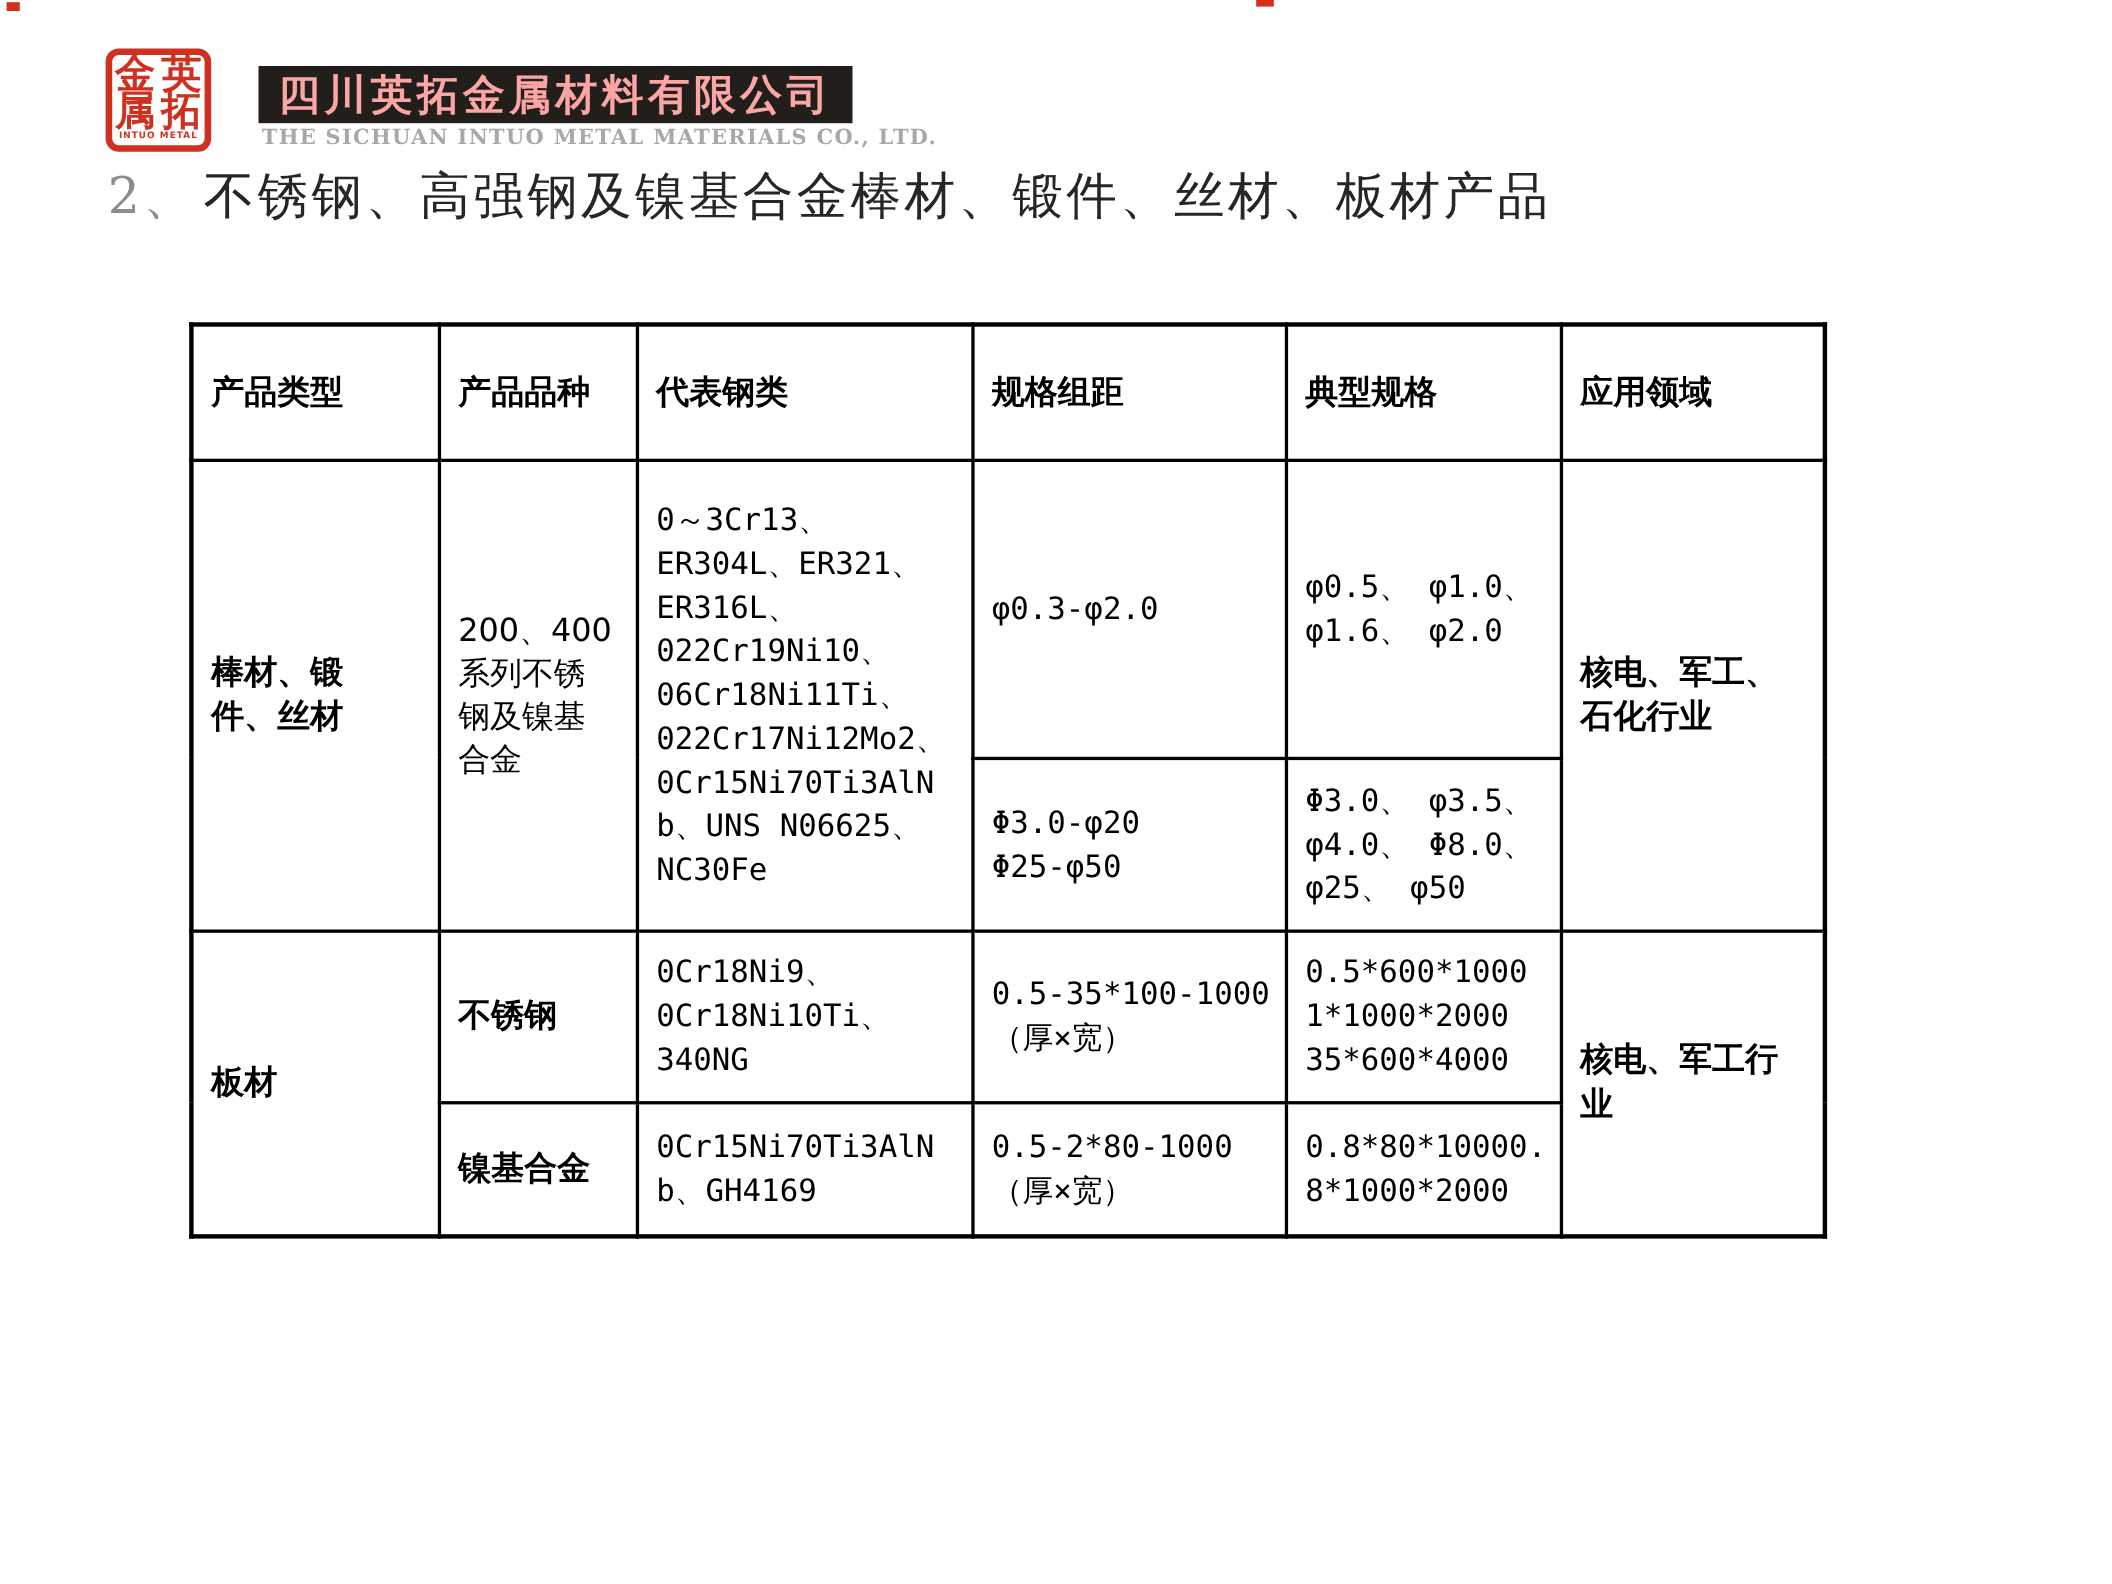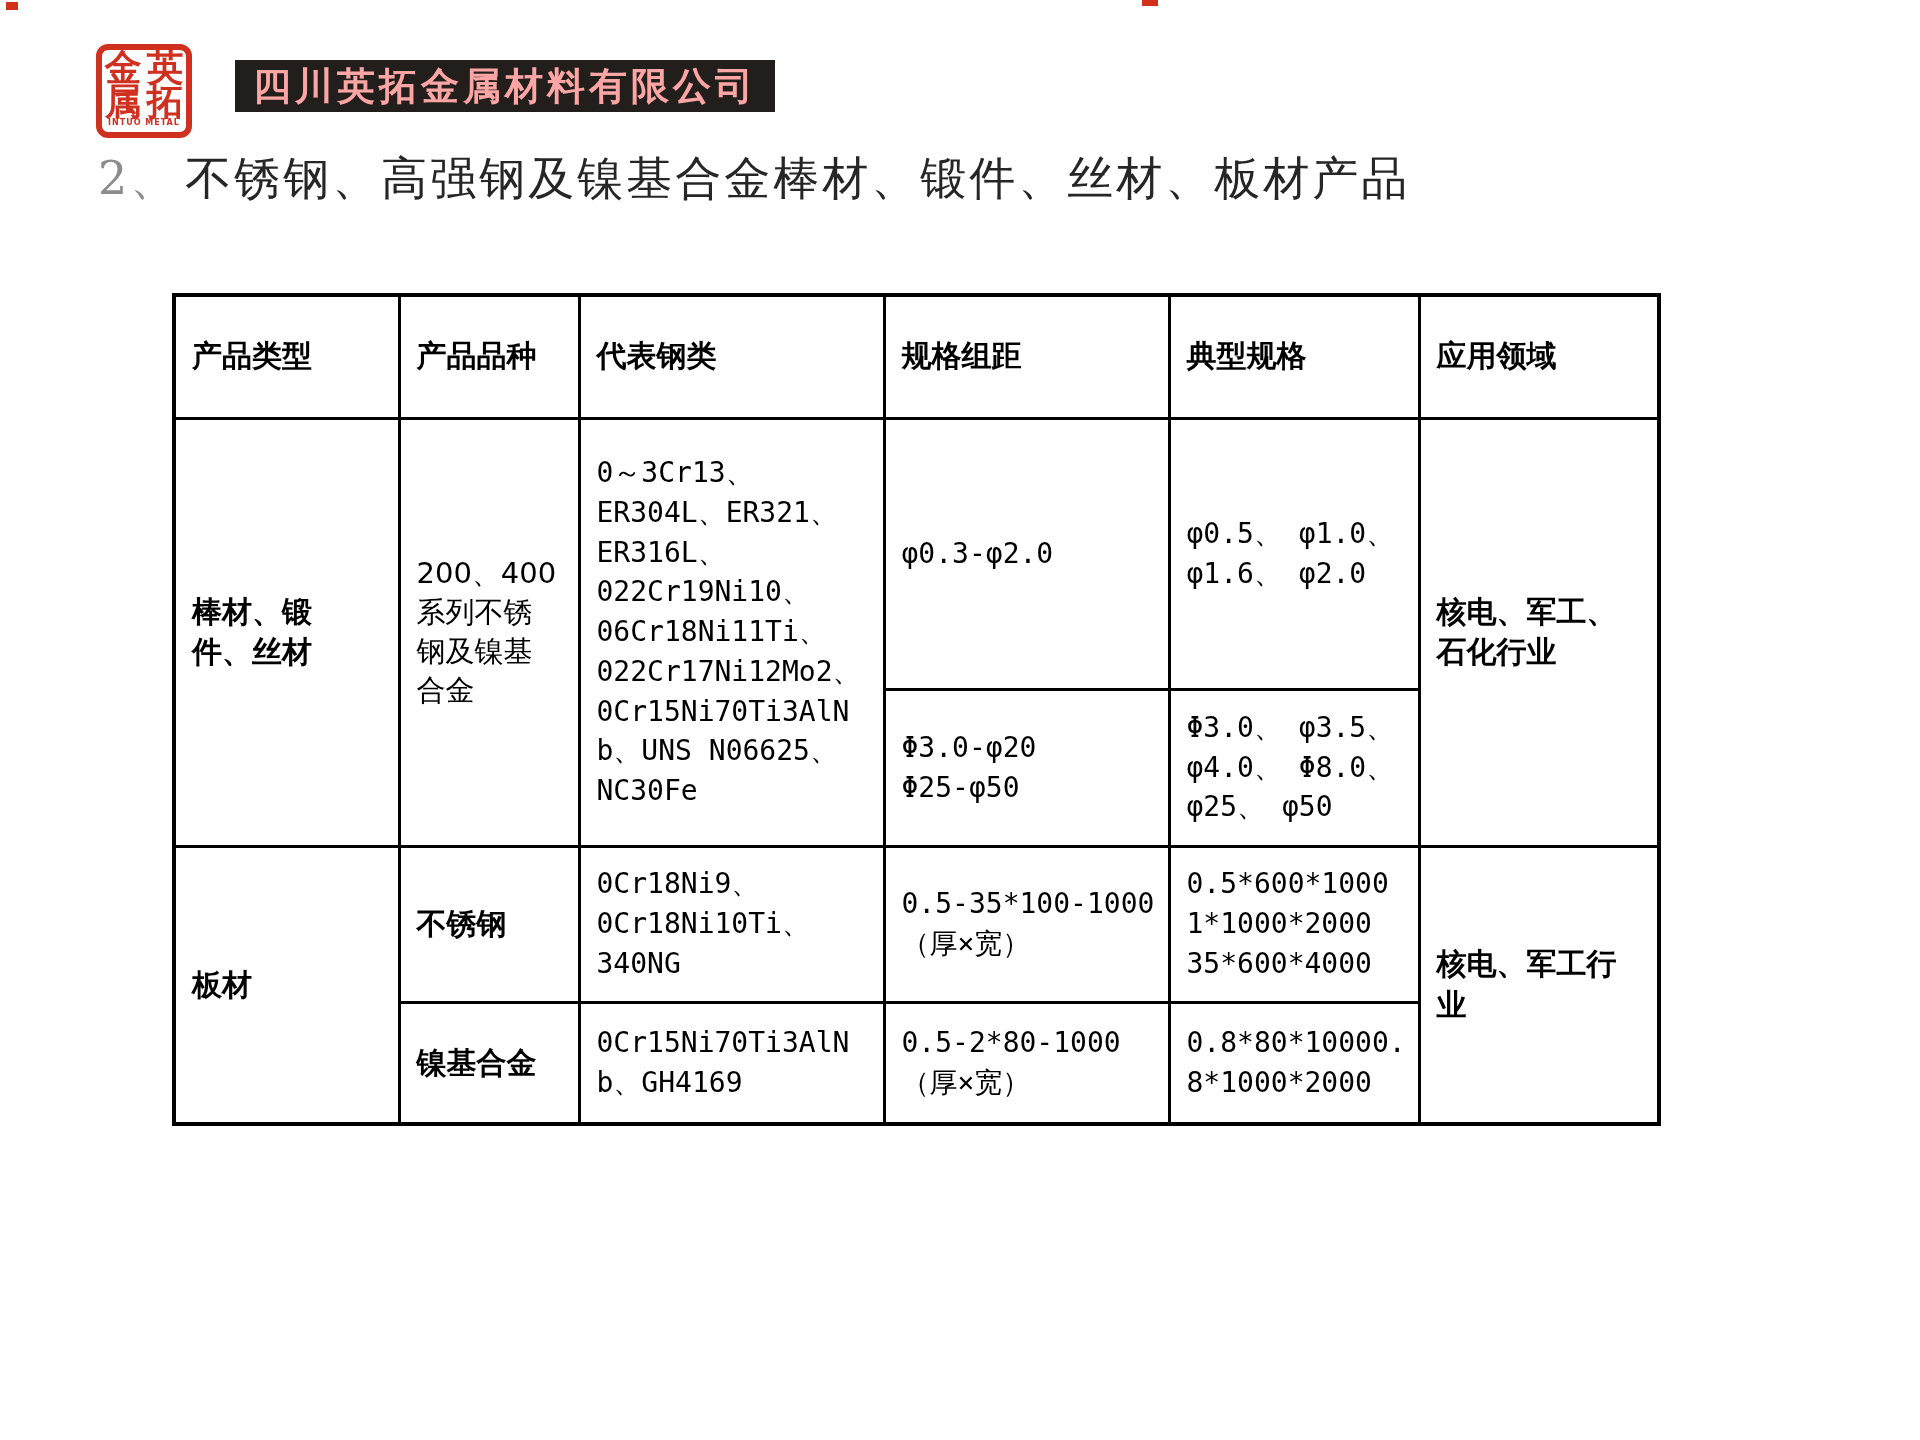--- a/index.html
+++ b/index.html
@@ -65,20 +65,21 @@
     <div class="seal-grid">
       <span>金</span>
       <span>英</span>
       <span>属</span>
       <span>拓</span>
     </div>
     <div class="seal-caption">INTUO METAL</div>
   </div>
 
   <div class="banner">四川英拓金属材料有限公司</div>
+  <div class="company-en">THE SICHUAN INTUO METAL MATERIALS CO., LTD.</div>
 
   <h1 class="title"><span class="pfx">2、</span><span>不锈钢、高强钢及镍基合金棒材、锻件、丝材、板材产品</span></h1>
 
   <table class="tbl">
     <colgroup>
       <col style="width:225px">
         <col style="width:180px">
         <col style="width:305px">
       <col style="width:285px">
         <col style="width:250px">

